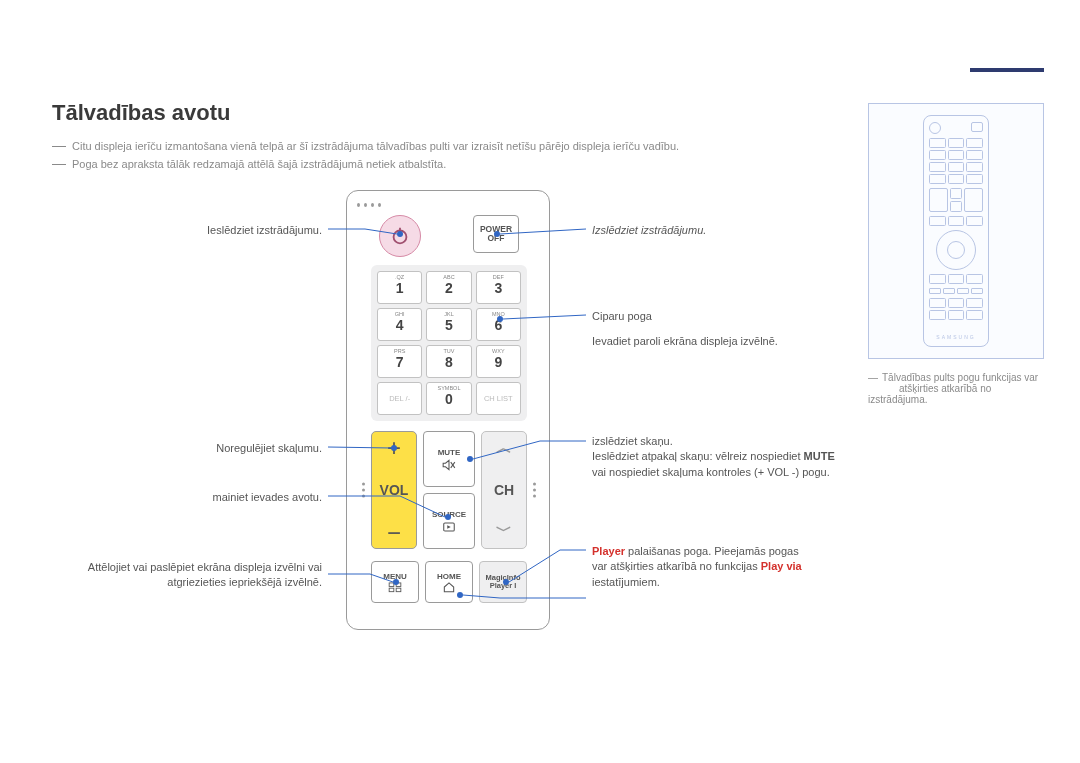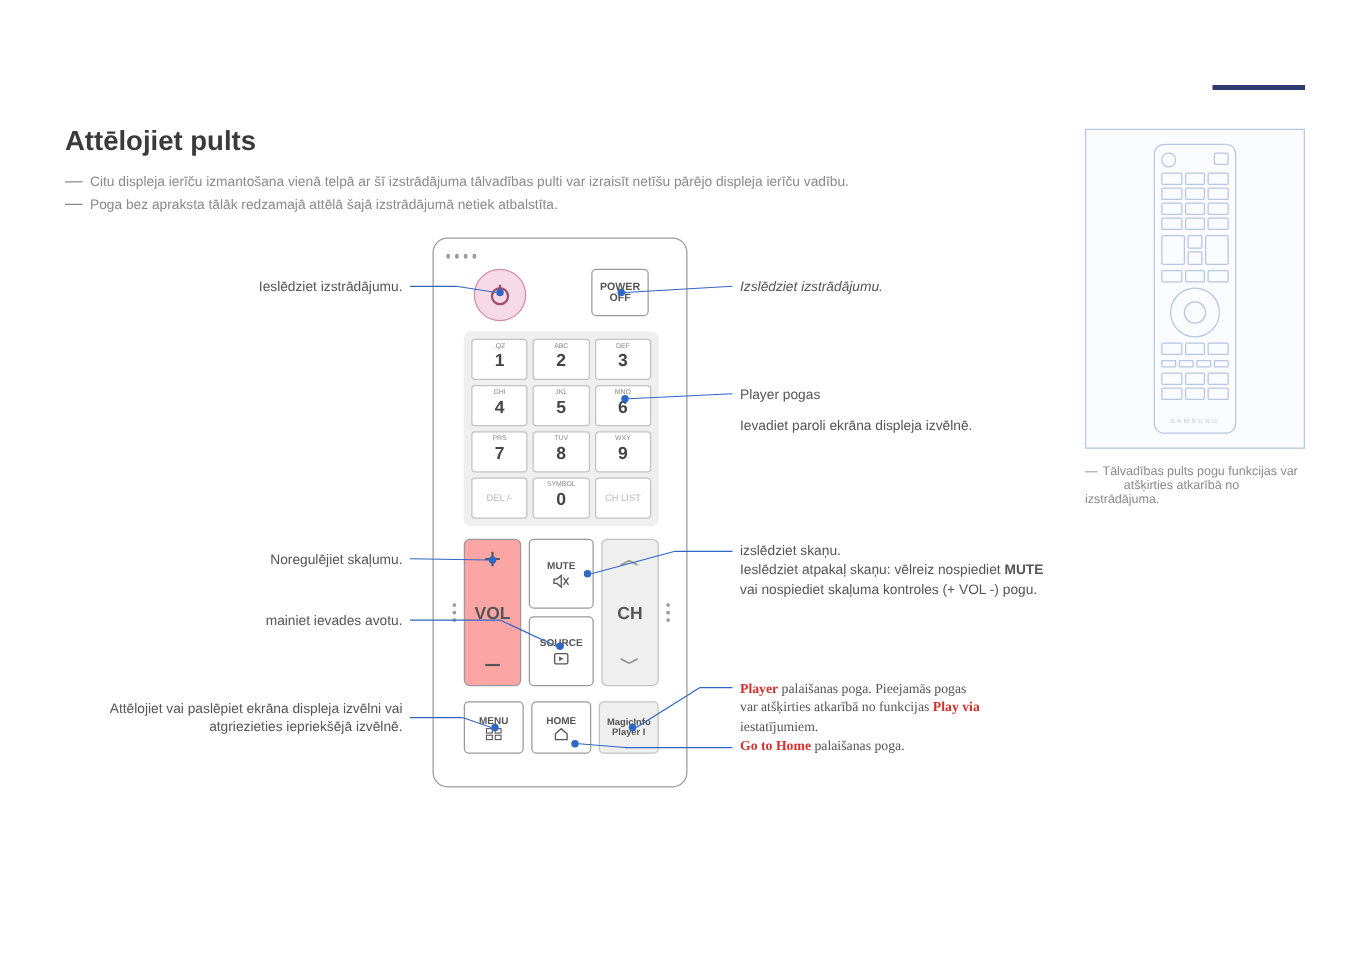--- a/index.html
+++ b/index.html
@@ -143,21 +143,21 @@
     top: 240px;
     width: 156px;
     height: 118px;
     display: flex;
     gap: 6px;
   }
   .vol, .ch {
     width: 46px;
     border: 1.5px solid #9a9a9a;
     border-radius: 5px;
-    background: #fca5a5;
+    background: #fde047;
     display: flex;
     flex-direction: column;
     align-items: center;
     justify-content: space-between;
     padding: 6px 0;
     font-weight: 700;
     color: #555;
     position: relative;
   }
   .vol .sym, .ch .sym { font-size: 24px; line-height: 0.8; font-weight: 400; }
@@ -309,21 +309,21 @@
     font-size: 10px;
     color: #8a8a8a;
   }
   .side-note .tick { color: #8a8a8a; margin-right: 4px; }
 </style>
 </head>
 <body>
 
 <div class="top-tick"></div>
 
-<h1 class="page-title">Attēlojiet pults</h1>
+<h1 class="page-title">Tālvadības avotu</h1>
 
 <div class="note-row note1"><span class="dash"></span><span>Citu displeja ierīču izmantošana vienā telpā ar šī izstrādājuma tālvadības pulti var izraisīt netīšu pārējo displeja ierīču vadību.</span></div>
 <div class="note-row note2"><span class="dash"></span><span>Poga bez apraksta tālāk redzamajā attēlā šajā izstrādājumā netiek atbalstīta.</span></div>
 
 <div class="remote">
   <div class="ir-dots">
       <span></span>
       <span></span>
       <span></span>
       <span></span>
@@ -452,33 +452,32 @@
 <div class="label left" style="left:52px; top:223px; width:270px;">Ieslēdziet izstrādājumu.</div>
 <div class="label left" style="left:52px; top:441px; width:270px;">Noregulējiet skaļumu.</div>
 <div class="label left" style="left:52px; top:490px; width:270px;">mainiet ievades avotu.</div>
 <div class="label left" style="left:52px; top:560px; width:270px;">
   <div>Attēlojiet vai paslēpiet ekrāna displeja izvēlni vai</div>
   <div>atgriezieties iepriekšējā izvēlnē.</div>
 </div>
 
 <div class="label right" style="left:592px; top:223px; width:280px;font-style:italic;">Izslēdziet izstrādājumu.</div>
 <div class="label right" style="left:592px; top:309px; width:280px;">
-  <div>Player pogas</div>
+  <div>Ciparu poga</div>
   <div style="margin-top:10px;">Ievadiet paroli ekrāna displeja izvēlnē.</div>
 </div>
 <div class="label right" style="left:592px; top:434px; width:290px;">
   <div>izslēdziet skaņu.</div>
   <div><span>Ieslēdziet atpakaļ skaņu: vēlreiz nospiediet </span><span class="bold">MUTE</span></div>
   <div>vai nospiediet skaļuma kontroles (+ VOL -) pogu.</div>
 </div>
-<div class="label right" style="left:592px; top:544px; width:290px;font-family:Liberation Serif, serif;">
+<div class="label right" style="left:592px; top:544px; width:290px;">
   <div><span class="highlight">Player</span><span> palaišanas poga. Pieejamās pogas</span></div>
   <div><span>var atšķirties atkarībā no funkcijas </span><span class="highlight">Play via</span></div>
   <div>iestatījumiem.</div>
-  <div><span class="highlight">Go to Home</span><span> palaišanas poga.</span></div>
 </div>
 
 <svg class="connector" style="left:0; top:0; width:1080px; height:763px;">
 
   <circle cx="400" cy="234" r="3"></circle>
     <line x1="328" y1="229" x2="365" y2="229"></line>
     <line x1="365" y1="229" x2="397" y2="234"></line>
 
   <circle cx="394" cy="448" r="3"></circle>
     <line x1="328" y1="447" x2="391" y2="448"></line>

